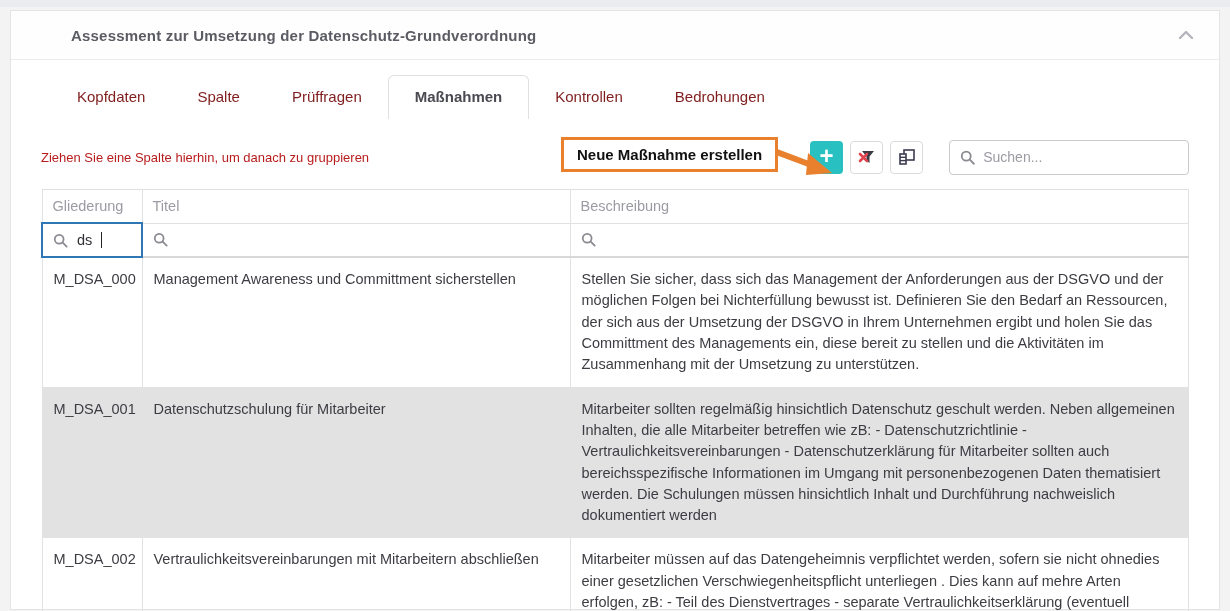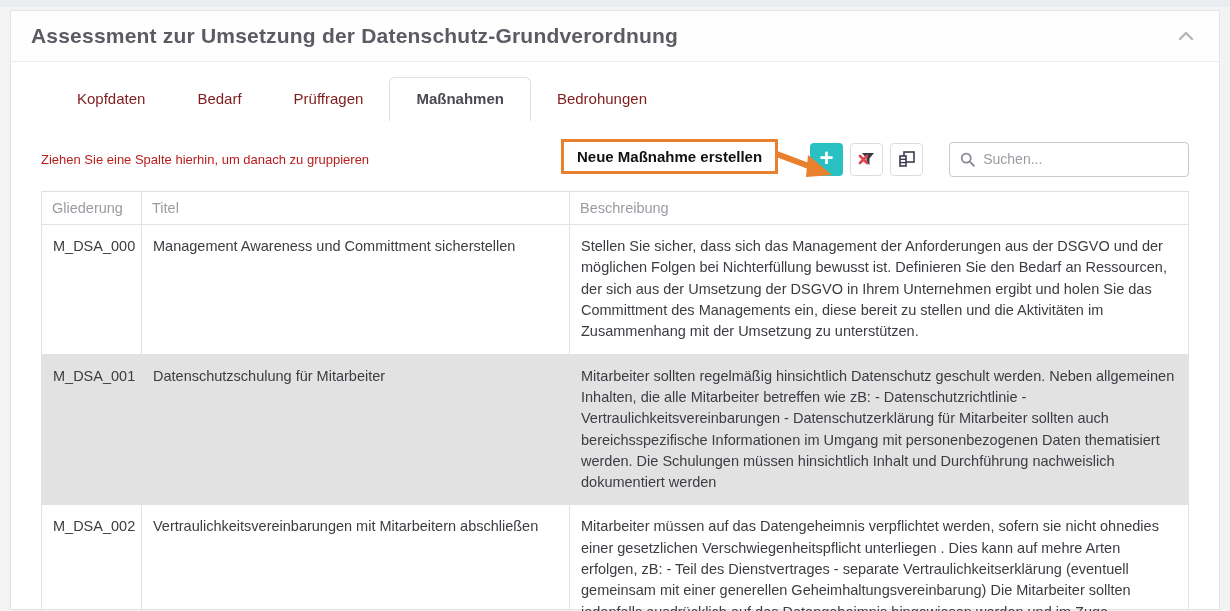--- a/index.html
+++ b/index.html
@@ -17,21 +17,21 @@
     height: 600px;
     position: relative;
   }
   
   .panel-header {
     display: flex; align-items: center; justify-content: space-between;
     padding: 13px 22px 13px 20px;
     border-bottom: 1px solid #ececef;
     background: #fefefe;
   }
-  .panel-title { font-size: 21px; font-weight: 700; color: #5b5b63; letter-spacing: .2px; }
+  .panel-title { font-size: 15px; font-weight: 700; color: #5b5b63; letter-spacing: .2px; margin-left: 40px; }
   .collapse-btn { width: 22px; height: 22px; display: flex; align-items: center; justify-content: center; cursor: pointer; }
   
   .tabs { display: flex; align-items: flex-end; padding: 14px 0 0 40px; height: 59px; }
   .tab {
     padding: 12px 26px 14px 26px;
     font-size: 15px; color: #7f1d1d; cursor: pointer; white-space: nowrap;
   }
   .tab.active {
     background: #fff;
     border: 1px solid #e0e0e3; border-bottom: none;
@@ -111,23 +111,24 @@
     <div class="panel-title">Assessment zur Umsetzung der Datenschutz-Grundverordnung</div>
     <div class="collapse-btn">
       <svg width="16" height="10" viewBox="0 0 16 10">
         <polyline points="2,8 8,2 14,8" fill="none" stroke="#b4b4bc" stroke-width="2.4" stroke-linecap="round" stroke-linejoin="round"></polyline>
       </svg>
     </div>
   </div>
 
   <div class="tabs">
     <div class="tab">Kopfdaten</div>
-    <div class="tab">Bedarf</div>
+    <div class="tab">Spalte</div>
     <div class="tab">Prüffragen</div>
     <div class="tab active">Maßnahmen</div>
+    <div class="tab">Kontrollen</div>
     <div class="tab">Bedrohungen</div>
   </div>
 
   <div class="toolbar">
     <div class="group-hint">Ziehen Sie eine Spalte hierhin, um danach zu gruppieren</div>
 
     <div class="callout">Neue Maßnahme erstellen</div>
     <svg class="callout-arrow" width="80" height="46" viewBox="0 0 80 46">
       <line x1="2" y1="8" x2="58" y2="29" stroke="#e8802e" stroke-width="6"></line>
       <polygon points="52,16 76,36 50,38" fill="#e8802e"></polygon>
@@ -167,20 +168,48 @@
         <col class="c-id">
         <col class="c-title">
         <col>
       </colgroup>
     <thead>
       <tr>
         <th>Gliederung</th>
         <th>Titel</th>
         <th>Beschreibung</th>
       </tr>
+      <tr class="filter-row">
+        <td class="filter-focused">
+          <div class="filter-inner">
+            <svg width="15" height="15" viewBox="0 0 17 17">
+              <circle cx="7" cy="7" r="5" fill="none" stroke="#8a8a92" stroke-width="2"></circle>
+              <line x1="11" y1="11" x2="15.5" y2="15.5" stroke="#8a8a92" stroke-width="2" stroke-linecap="round"></line>
+            </svg>
+            <span class="filter-text">ds</span>
+              <span class="caret"></span>
+          </div>
+        </td>
+        <td>
+          <div class="filter-inner">
+            <svg width="15" height="15" viewBox="0 0 17 17">
+              <circle cx="7" cy="7" r="5" fill="none" stroke="#8a8a92" stroke-width="2"></circle>
+              <line x1="11" y1="11" x2="15.5" y2="15.5" stroke="#8a8a92" stroke-width="2" stroke-linecap="round"></line>
+            </svg>
+          </div>
+        </td>
+        <td>
+          <div class="filter-inner">
+            <svg width="15" height="15" viewBox="0 0 17 17">
+              <circle cx="7" cy="7" r="5" fill="none" stroke="#8a8a92" stroke-width="2"></circle>
+              <line x1="11" y1="11" x2="15.5" y2="15.5" stroke="#8a8a92" stroke-width="2" stroke-linecap="round"></line>
+            </svg>
+          </div>
+        </td>
+      </tr>
     </thead>
     <tbody>
       <tr class="data-row" style="height:114px">
         <td>M_DSA_000</td>
         <td>Management Awareness und Committment sicherstellen</td>
         <td class="desc">Stellen Sie sicher, dass sich das Management der Anforderungen aus der DSGVO und der möglichen Folgen bei Nichterfüllung bewusst ist. Definieren Sie den Bedarf an Ressourcen, der sich aus der Umsetzung der DSGVO in Ihrem Unternehmen ergibt und holen Sie das Committment des Managements ein, diese bereit zu stellen und die Aktivitäten im Zusammenhang mit der Umsetzung zu unterstützen.</td>
       </tr>
       <tr class="data-row selected" style="height:124px">
         <td>M_DSA_001</td>
         <td>Datenschutzschulung für Mitarbeiter</td>

